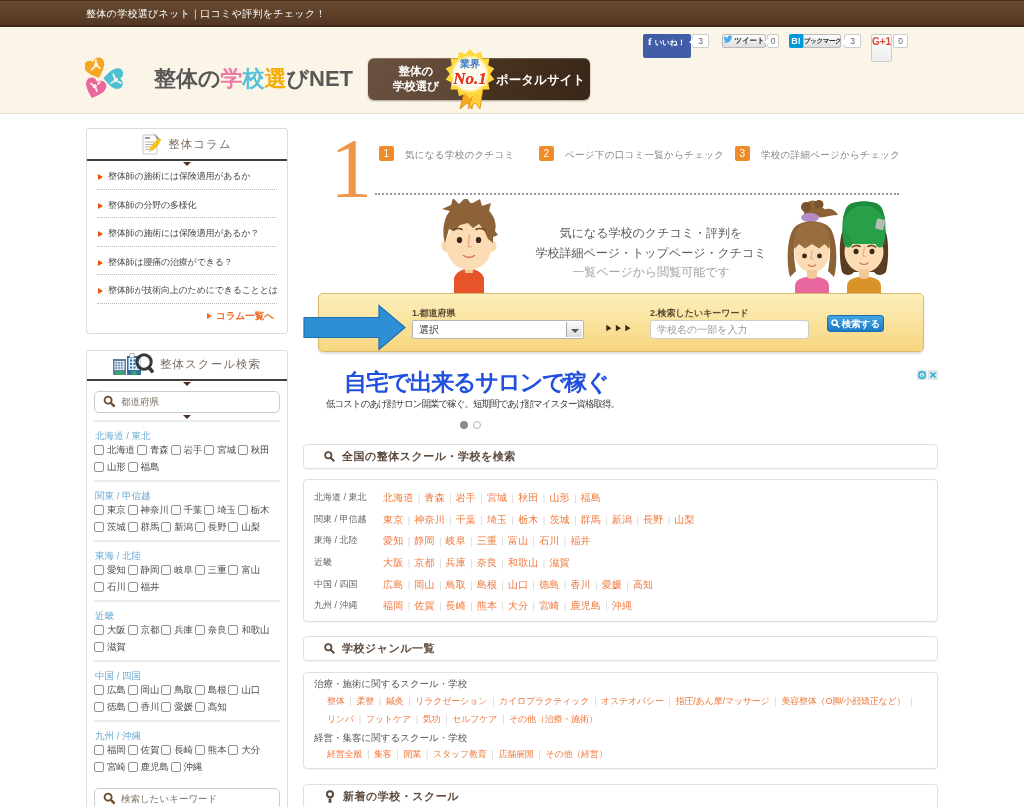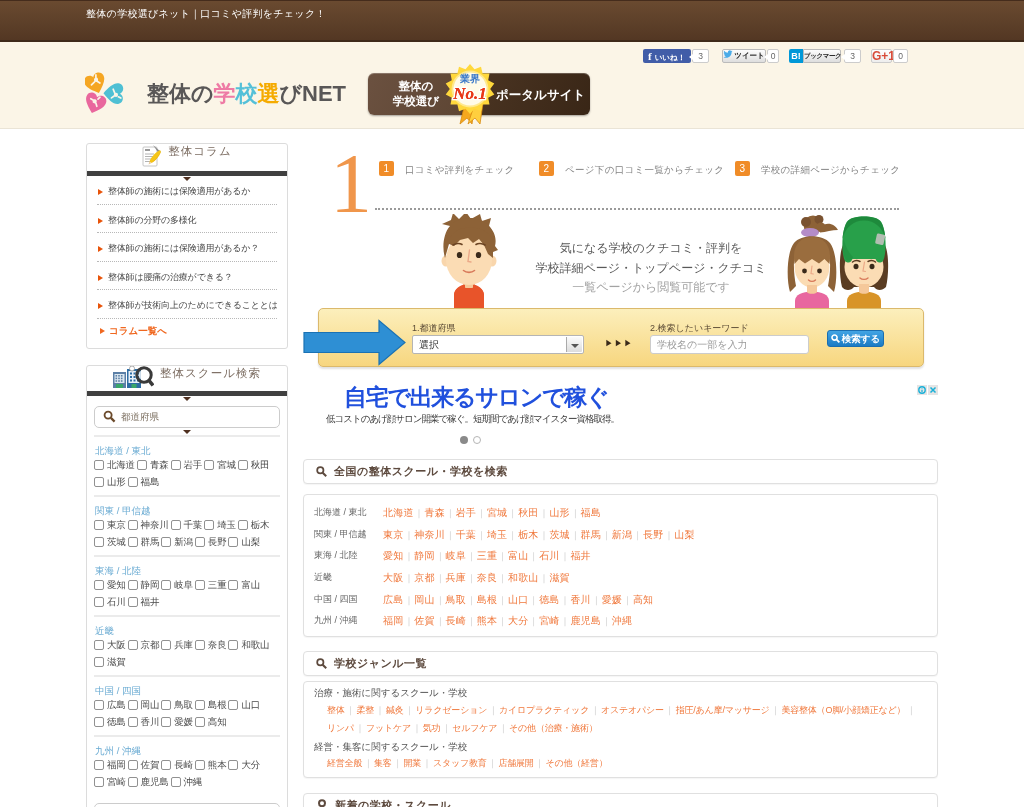--- a/index.html
+++ b/index.html
@@ -1,44 +1,44 @@
 <!DOCTYPE html>
 <html lang="ja"><head><meta charset="utf-8">
 <style>
 *{margin:0;padding:0;box-sizing:border-box}
 html,body{width:1024px;background:#fff;font-family:"Liberation Sans",sans-serif;-webkit-font-smoothing:antialiased}
 body{position:relative;height:807px;overflow:hidden}
-.topbar{height:42px;background:linear-gradient(#6a4a30 0%,#5d4029 55%,#533723 100%);border-top:1px solid #452c1c;border-bottom:2px solid #3f2a1a}
+.topbar{height:27px;background:linear-gradient(#6a4a30 0%,#5d4029 55%,#533723 100%);border-top:1px solid #452c1c;border-bottom:2px solid #3f2a1a}
 .topbar p{width:852px;margin:0 auto;color:#fff;font-size:10px;line-height:26px;letter-spacing:.3px}
 .header{height:87px;background:#fbf5e7;position:relative;border-bottom:1px solid #eae4d6}
 .hwrap{width:852px;margin:0 auto;position:relative;height:87px}
 .social{position:absolute;top:7px;left:557px;width:265px;height:15px}
 .social .cnt{position:absolute;top:0;height:14px;background:#fff;border:1px solid #ccc;border-radius:2px;font-size:8.5px;line-height:13px;text-align:center;color:#666}
 .social .cnt:before{content:"";position:absolute;left:-4px;top:4px;border-top:3px solid transparent;border-bottom:3px solid transparent;border-right:4px solid #fff}
 .logo{position:absolute;left:-1px;top:30px;display:flex;align-items:center}
-.logotxt{font-size:22px;font-weight:bold;color:#595757;margin-left:22px;letter-spacing:0}
+.logotxt{font-size:22px;font-weight:bold;color:#595757;margin-left:29px;letter-spacing:0}
 .lt-p{color:#ee7ba5}.lt-b{color:#54c0d8}.lt-o{color:#f5ab00}
 .badge{position:absolute;left:282px;top:31px;width:222px;height:42px;border-radius:6px;background:linear-gradient(150deg,#5f4435 0%,#4c352а 40%,#3c2819 100%);background:linear-gradient(115deg,#6b5140 0%,#5e4634 46%,#4a3422 47%,#392616 100%);box-shadow:0 1px 2px rgba(0,0,0,.35), inset 0 1px 0 rgba(255,255,255,.22)}
 .badge .b1{position:absolute;left:6px;top:6px;width:84px;color:#fff;font-size:11.5px;font-weight:bold;text-align:center;line-height:15px}
 .badge .b2{position:absolute;left:128px;top:14px;color:#fff;font-size:12.5px;font-weight:bold;letter-spacing:0;white-space:nowrap}
 .ribbon{position:absolute;left:77px;top:-10px}
 .wrap{width:852px;margin:0 auto;position:relative}
 .cols{display:flex;align-items:flex-start}
 .side{width:202px;margin-right:15px}
 .main{width:635px;position:relative;margin-top:1px}
 
 .card{background:#fff;border:1px solid #dcdcdc;border-radius:3px;margin-top:14px}
-.chead{position:relative;display:flex;align-items:flex-start;justify-content:center;border-bottom:5px solid #404040}
+.chead{position:relative;display:flex;align-items:center;justify-content:center;border-bottom:2px solid #404040}
 .chead .ico{margin-right:6px}
 .chead .t{font-size:11.5px;color:#7d6e63;letter-spacing:1px}
 .tri{width:0;height:0;border-left:4px solid transparent;border-right:4px solid transparent;border-top:4px solid #4f3020;margin:0 auto;position:relative}
 .clist{padding:0 10px;margin-top:0}
 .clist a{display:block;position:relative;padding:10px 0 6px 11px;font-size:9px;letter-spacing:-.2px;color:#4a4a4a;border-bottom:1px dotted #b8b8b8;line-height:11.5px;white-space:nowrap}
 .clist a:before{content:"";position:absolute;left:1px;top:13px;border-left:5px solid #e8540a;border-top:3px solid transparent;border-bottom:3px solid transparent}
-.cmore{text-align:left;padding:6px 13px 12px;font-size:9.5px;color:#f06820;font-weight:bold;line-height:11px}
+.cmore{text-align:right;padding:6px 13px 12px;font-size:9.5px;color:#f06820;font-weight:bold;line-height:11px}
 .cmore i{display:inline-block;width:0;height:0;border-left:5px solid #f06820;border-top:3px solid transparent;border-bottom:3px solid transparent;margin-right:4px}
 .sbox{margin:5px 7px 0;position:relative;height:22px}
 .sbox .mg{position:absolute;left:9px;top:4px}
 .sbox .inp{width:100%;height:22px;border:1px solid #ccc;border-radius:5px;font-size:9.5px;color:#7c6f60;line-height:20px;padding-left:26px;background:#fff}
 .sdiv{height:2px;background:#ebebeb;margin:0 7px}
 .regsec{padding:0 7px}
 .rlabel{font-size:9.5px;color:#68aad2;padding:8px 1px 0;height:20px;line-height:12px}
 .rrow{display:flex;align-items:center;height:17px;font-size:9.5px;color:#4a4a4a;letter-spacing:-.2px}
 .rrow .cb{width:10px;height:10px;border:1px solid #919191;border-radius:2px;background:#fff;margin-right:3px;flex:0 0 auto}
 .rrow span{margin-right:2px;white-space:nowrap}
@@ -53,69 +53,69 @@
 .htitle .o{color:#f08c3c}
 .hline{position:absolute;left:72px;top:78px;width:524px;border-bottom:2px dotted #9a9a9a}
 .boy{position:absolute;left:137px;top:84px}
 .girls{position:absolute;left:483px;top:85px}
 .ctext{position:absolute;left:208px;top:109px;width:280px;text-align:center}
 .ctext p{font-size:12px;font-weight:normal;color:#595959;line-height:19.6px;white-space:nowrap}
 .ctext p.lt{color:#a3a3a3;font-weight:normal}
 .ybar{position:absolute;left:15px;top:178px;width:606px;height:59px;background:linear-gradient(#fcefbc,#f7d67f);border:1px solid #dbb96c;border-radius:5px;box-shadow:0 2px 2px rgba(0,0,0,.12)}
 .yarrow{position:absolute;left:-16px;top:10px;width:104px;height:47px}
 .yarrow b{position:absolute;left:9px;top:17px;color:#fff;font-size:11px;letter-spacing:.5px}
-.ylab{position:absolute;font-size:9px;font-weight:normal;color:#5a4a35;top:13px}
+.ylab{position:absolute;font-size:9px;font-weight:bold;color:#5a4a35;top:13px}
 .ysel{position:absolute;left:93px;top:26px;width:172px;height:19px;background:#fff;border:1px solid #b5b5b5;border-radius:2px}
 .ysel span{position:absolute;left:6px;top:2px;font-size:10px;color:#333}
 .ysel .dd{position:absolute;right:1px;top:1px;bottom:1px;width:16px;background:linear-gradient(#fbfbfb,#dcdcdc);border-left:1px solid #aaa;border-radius:0 1px 1px 0}
 .ysel .dd:after{content:"";position:absolute;left:4px;top:7px;border-left:4px solid transparent;border-right:4px solid transparent;border-top:4px solid #555}
 .yarr3{position:absolute;left:286px;top:29px;color:#3a2a1a;font-size:8px;letter-spacing:1.5px}
 .yinp{position:absolute;left:331px;top:26px;width:159px;height:19px;background:#fff;border:1px solid #ccc;border-radius:3px;font-size:10px;color:#9a9a9a;line-height:17px;padding-left:6px}
 .ybtn{position:absolute;left:508px;top:21px;width:57px;height:17px;background:linear-gradient(#42a4e4,#1b7bc4);border:1px solid #1a6eb0;border-radius:3px;color:#fff;font-size:9.5px;font-weight:bold;text-align:center;line-height:15px}
 
 .ad{position:relative;height:92px}
 .adh{position:absolute;left:41px;top:17.5px;font-size:23px;font-weight:bold;color:#2050dd;letter-spacing:-1.3px;line-height:25px}
 .adt{position:absolute;left:23px;top:46px;font-size:9.5px;color:#3a3a3a;letter-spacing:-1px}
 .addots{position:absolute;left:157px;top:69px;display:flex}
 .addots i{width:8px;height:8px;border-radius:50%}
 .adc{position:absolute;left:614px;top:18px;display:flex}
 .adc i{width:10px;height:10px;background:#e4e4e4;display:block;position:relative}
 .adc svg{display:block}
 
-.shead{position:relative;border:1px solid #e0e0e0;border-radius:4px;background:#fff;height:25px;display:flex;align-items:center;padding-left:12px;box-shadow:0 1px 1px rgba(0,0,0,.04)}
+.shead{position:relative;border:1px solid #e0e0e0;border-radius:4px;background:#fff;height:25px;display:flex;align-items:center;padding-left:20px;box-shadow:0 1px 1px rgba(0,0,0,.04)}
 .shead b{font-size:11px;color:#5d4a3e;margin-left:7px;letter-spacing:.5px}
 .sbody{border:1px solid #e0e0e0;border-radius:4px;background:#fff;box-shadow:0 1px 1px rgba(0,0,0,.04)}
 .prefs{padding:7px 10px 4px}
 .prow{display:flex;font-size:10px;line-height:21.7px;height:21.7px}
 .prow .pl{width:69px;color:#666;font-size:9px;flex:0 0 auto}
 .prow .pv{color:#f0783c;letter-spacing:.2px}
 .genres{padding:2px 10px 4px;font-size:9px;line-height:17.8px}
 .genres .g1{color:#555;font-size:9.5px}
 .genres .g2{color:#f0783c;padding-left:13px;letter-spacing:-.2px;white-space:nowrap}
 .sep{text-decoration:none;color:#c8c8c8;font-size:9px;letter-spacing:0}
 .prefs .sep{margin:0 1px}
 .genres .sep{margin:0 1.5px}
-.mt1{margin-top:10px}.mt2{margin-top:14px}.mt3{margin-top:5px}.mt4{margin-top:15px}
+.mt1{margin-top:10px}.mt2{margin-top:14px}.mt3{margin-top:11px}.mt4{margin-top:15px}
 </style></head><body>
 <div class="topbar">
     <p>整体の学校選びネット｜口コミや評判をチェック！</p>
   </div>
 <div class="header">
     <div class="hwrap">
   <div class="social" id="socialrow">
-    <div style="position:absolute;left:0;top:0;width:48px;height:14px;background:#415da8;border-radius:2px;color:#fff;font-size:7.5px;font-weight:bold;line-height:14px;white-space:nowrap"><span style="font-family:'Liberation Serif',serif;font-size:11px;margin:0 3px 0 5px">f</span>いいね！</div>
+    <div style="position:absolute;left:0;top:0;width:48px;height:24px;background:#415da8;border-radius:2px;color:#fff;font-size:7.5px;font-weight:bold;line-height:14px;white-space:nowrap"><span style="font-family:'Liberation Serif',serif;font-size:11px;margin:0 3px 0 5px">f</span>いいね！</div>
     <div class="cnt" style="left:49px;width:17px">3</div>
     <div style="position:absolute;left:79px;top:0;width:44px;height:14px;background:linear-gradient(#fdfdfd,#dedede);border:1px solid #bbb;border-radius:2px;color:#222;font-size:7.5px;font-weight:bold;line-height:12px;text-align:center;white-space:nowrap"><svg width="10" height="9" viewBox="0 0 24 20" style="vertical-align:-1px;margin-right:1px">
             <path d="M23 2.3c-.8.4-1.7.6-2.6.8A4.6 4.6 0 0 0 22.4.5c-.9.5-1.9.9-2.9 1.1A4.5 4.5 0 0 0 11.7 5c0 .4 0 .7.1 1A12.8 12.8 0 0 1 2.5 1.2 4.5 4.5 0 0 0 3.9 7.2c-.7 0-1.4-.2-2-.5v.1c0 2.2 1.5 4 3.6 4.4-.4.1-.8.2-1.2.2-.3 0-.6 0-.9-.1.6 1.8 2.2 3.1 4.2 3.1A9.1 9.1 0 0 1 .9 16.3 12.8 12.8 0 0 0 7.8 18c8.3 0 12.8-6.9 12.8-12.8v-.6c.9-.6 1.6-1.4 2.4-2.3z" fill="#4aabe8"></path>
           </svg>ツイート</div>
     <div class="cnt" style="left:124px;width:12px">0</div>
     <div style="position:absolute;left:146px;top:0;width:14px;height:14px;background:#0098d8;border-radius:2px 0 0 2px;color:#fff;font-size:9px;font-weight:bold;line-height:14px;text-align:center">B!</div>
     <div style="position:absolute;left:160px;top:0;width:38px;height:14px;background:linear-gradient(#fdfdfd,#dedede);border:1px solid #bbb;border-radius:0 2px 2px 0;color:#222;font-size:6.5px;font-weight:bold;line-height:12px;text-align:center;white-space:nowrap;letter-spacing:-.4px">ブックマーク</div>
     <div class="cnt" style="left:201px;width:17px">3</div>
-    <div style="position:absolute;left:228px;top:0;width:21px;height:14px;background:linear-gradient(#fdfdfd,#eee);border:1px solid #ccc;border-radius:2px;font-size:12px;font-weight:bold;line-height:13px;text-align:right;color:#d84a38;white-space:nowrap">G+1</div>
+    <div style="position:absolute;left:228px;top:0;width:21px;height:28px;background:linear-gradient(#fdfdfd,#eee);border:1px solid #ccc;border-radius:2px;font-size:10px;font-weight:bold;line-height:13px;text-align:right;color:#d84a38;white-space:nowrap">G+1</div>
     <div style="position:absolute;left:250px;top:0;width:15px;height:14px;background:#fff;border:1px solid #ccc;border-radius:2px;font-size:8.5px;line-height:13px;text-align:center;color:#666">0</div>
   </div>
   <div class="logo">
     <svg width="40" height="43" viewBox="0 0 40 43" id="logosvg">
       <g transform="rotate(-20 10.5 11.5)">
             <path d="M10.5 5 C8.8 .8,1.8 .8,.4 5.8 C-1 10.8,4 16,10.5 21.5 C17 16,22 10.8,20.6 5.8 C19.2 .8,12.2 .8,10.5 5 Z" fill="#f5a623"></path>
             <circle cx="12.3" cy="8.2" r="2.1" fill="#fbf5e7"></circle>
             <path d="M6.2 11.5 L10.2 9.6 M13.8 3.6 L12.9 6 M14.8 12.6 L12.8 9.9" stroke="#fbf5e7" stroke-width="1.7" stroke-linecap="round"></path>
           </g>
       <g transform="rotate(18 10 31.5)">
@@ -381,21 +381,21 @@
             </svg>
             <div class="inp">検索したいキーワード</div>
           </div>
   </div>
 </div>
 <div class="main">
   <div class="hero">
     <div class="big1">1</div>
     <div class="step" style="left:76px">
             <span class="stepn">1</span>
-            <em>口コミや評判をチェック</em>
+            <em>気になる学校のクチコミ</em>
           </div>
     <div class="step" style="left:236px">
             <span class="stepn">2</span>
             <em>ページ下の口コミ一覧からチェック</em>
           </div>
     <div class="step" style="left:432px">
             <span class="stepn">3</span>
             <em>学校の詳細ページからチェック</em>
           </div>
     <div class="hline"></div>

